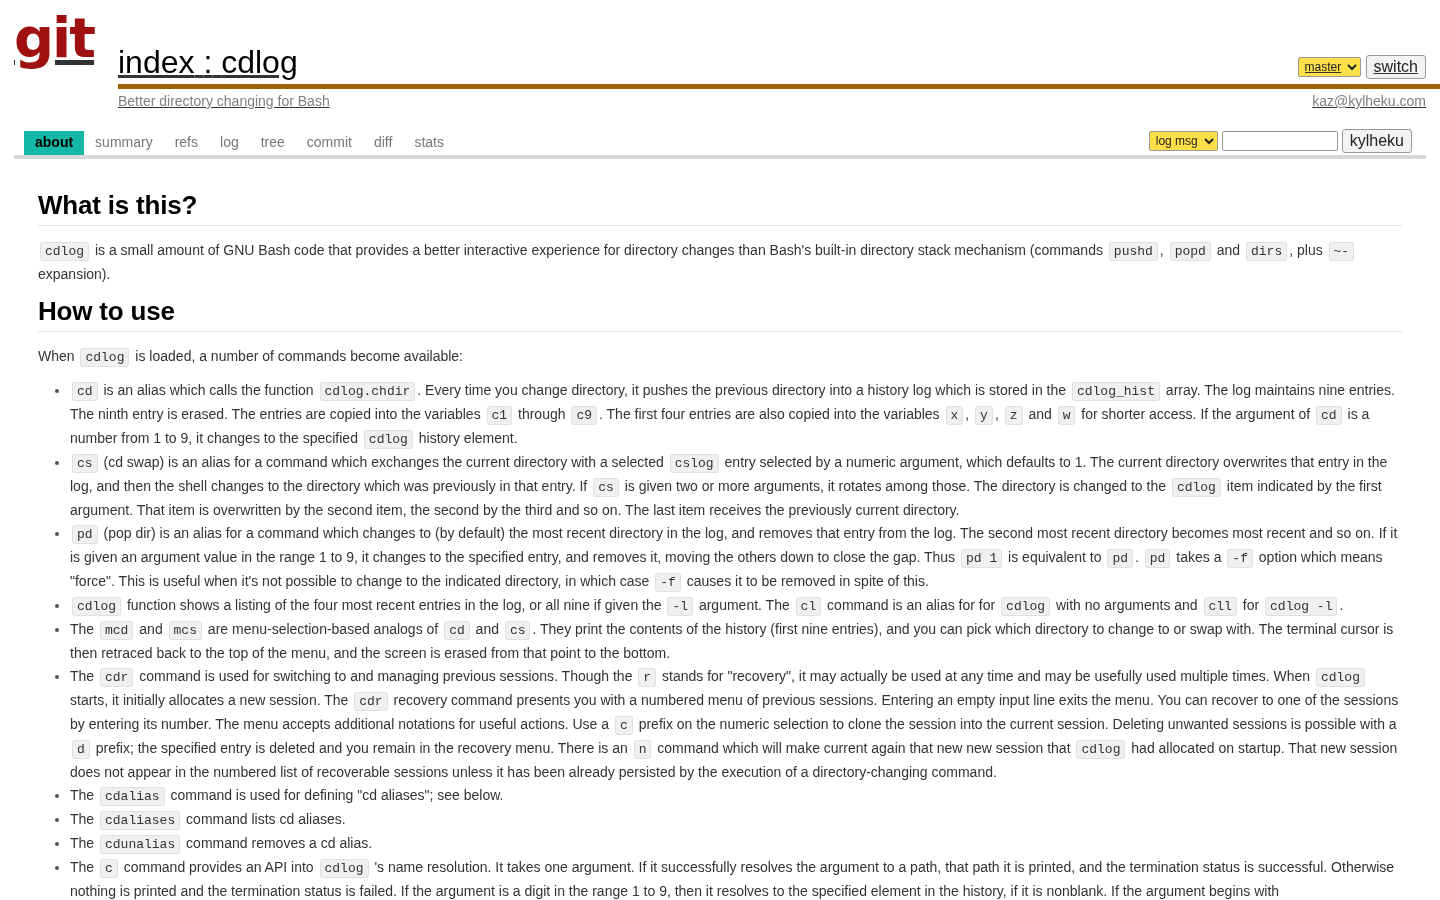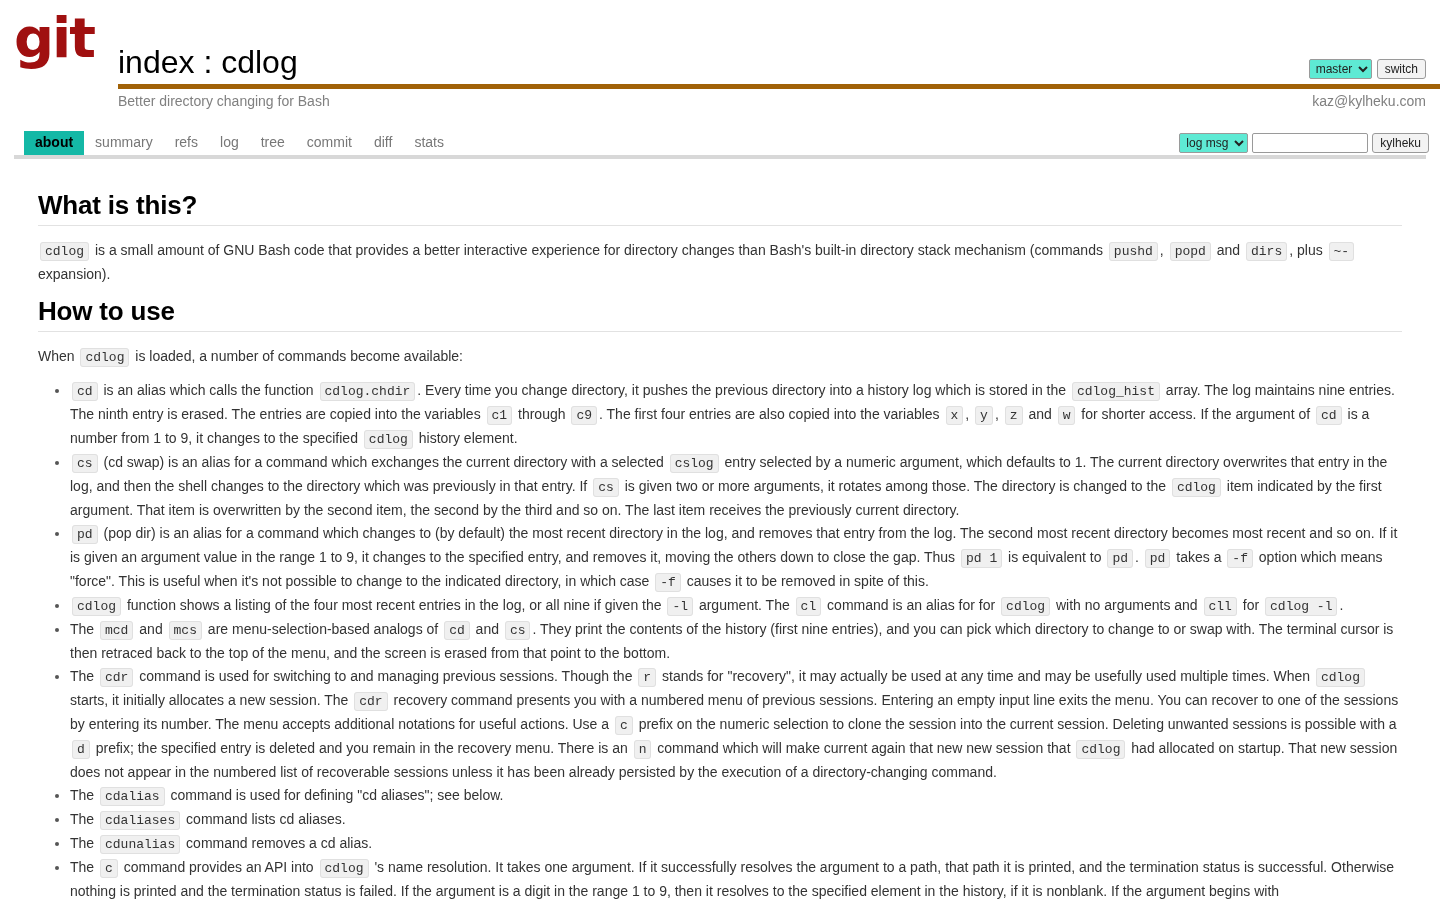--- a/index.html
+++ b/index.html
@@ -18,21 +18,21 @@
   code, .code {
     font-family: "Liberation Mono", monospace;
   }
 
   
   .cgit-header {
     display: table;
     width: 1440px;
     border-collapse: collapse;
   }
-  .hdr-row { display: table-row; }
+  .hdr-row { display: table-row; text-decoration: underline; }
   .hdr-logo {
     display: table-cell;
     width: 96px;
     vertical-align: top;
     padding: 14px 0 0 14px;
   }
   .logo-git {
     font-family: "DejaVu Sans", sans-serif;
     font-size: 56px;
     font-weight: bold;
@@ -69,27 +69,27 @@
     display: flex;
     align-items: center;
     gap: 5px;
     padding-bottom: 3px;
   }
   select.cg-select {
     font-family: "Liberation Sans", sans-serif;
     font-size: 12px;
     padding: 1px 2px;
     border: 1px solid #9a9a9a;
-    background: #5eead4;
+    background: #fde047;
     color: #222;
     border-radius: 2px;
   }
   button.cg-btn, input.cg-btn {
     font-family: "Liberation Sans", sans-serif;
-    font-size: 12px;
+    font-size: 16px;
     padding: 2px 7px;
     border: 1px solid #9a9a9a;
     background: #f3f3f3;
     color: #222;
     border-radius: 3px;
     cursor: pointer;
   }
   .sub-line {
     display: flex;
     justify-content: space-between;
@@ -127,21 +127,21 @@
     line-height: 17px;
     white-space: nowrap;
   }
   .tab.active {
     color: #000000;
     font-weight: bold;
     background: #14b8a6;
   }
   .searchbox {
     position: absolute;
-    right: 11px;
+    right: 28px;
     bottom: 6px;
     display: flex;
     align-items: center;
     gap: 4px;
   }
   input.cg-text {
     font-family: "Liberation Sans", sans-serif;
     font-size: 12px;
     width: 108px;
     padding: 2px 3px;

